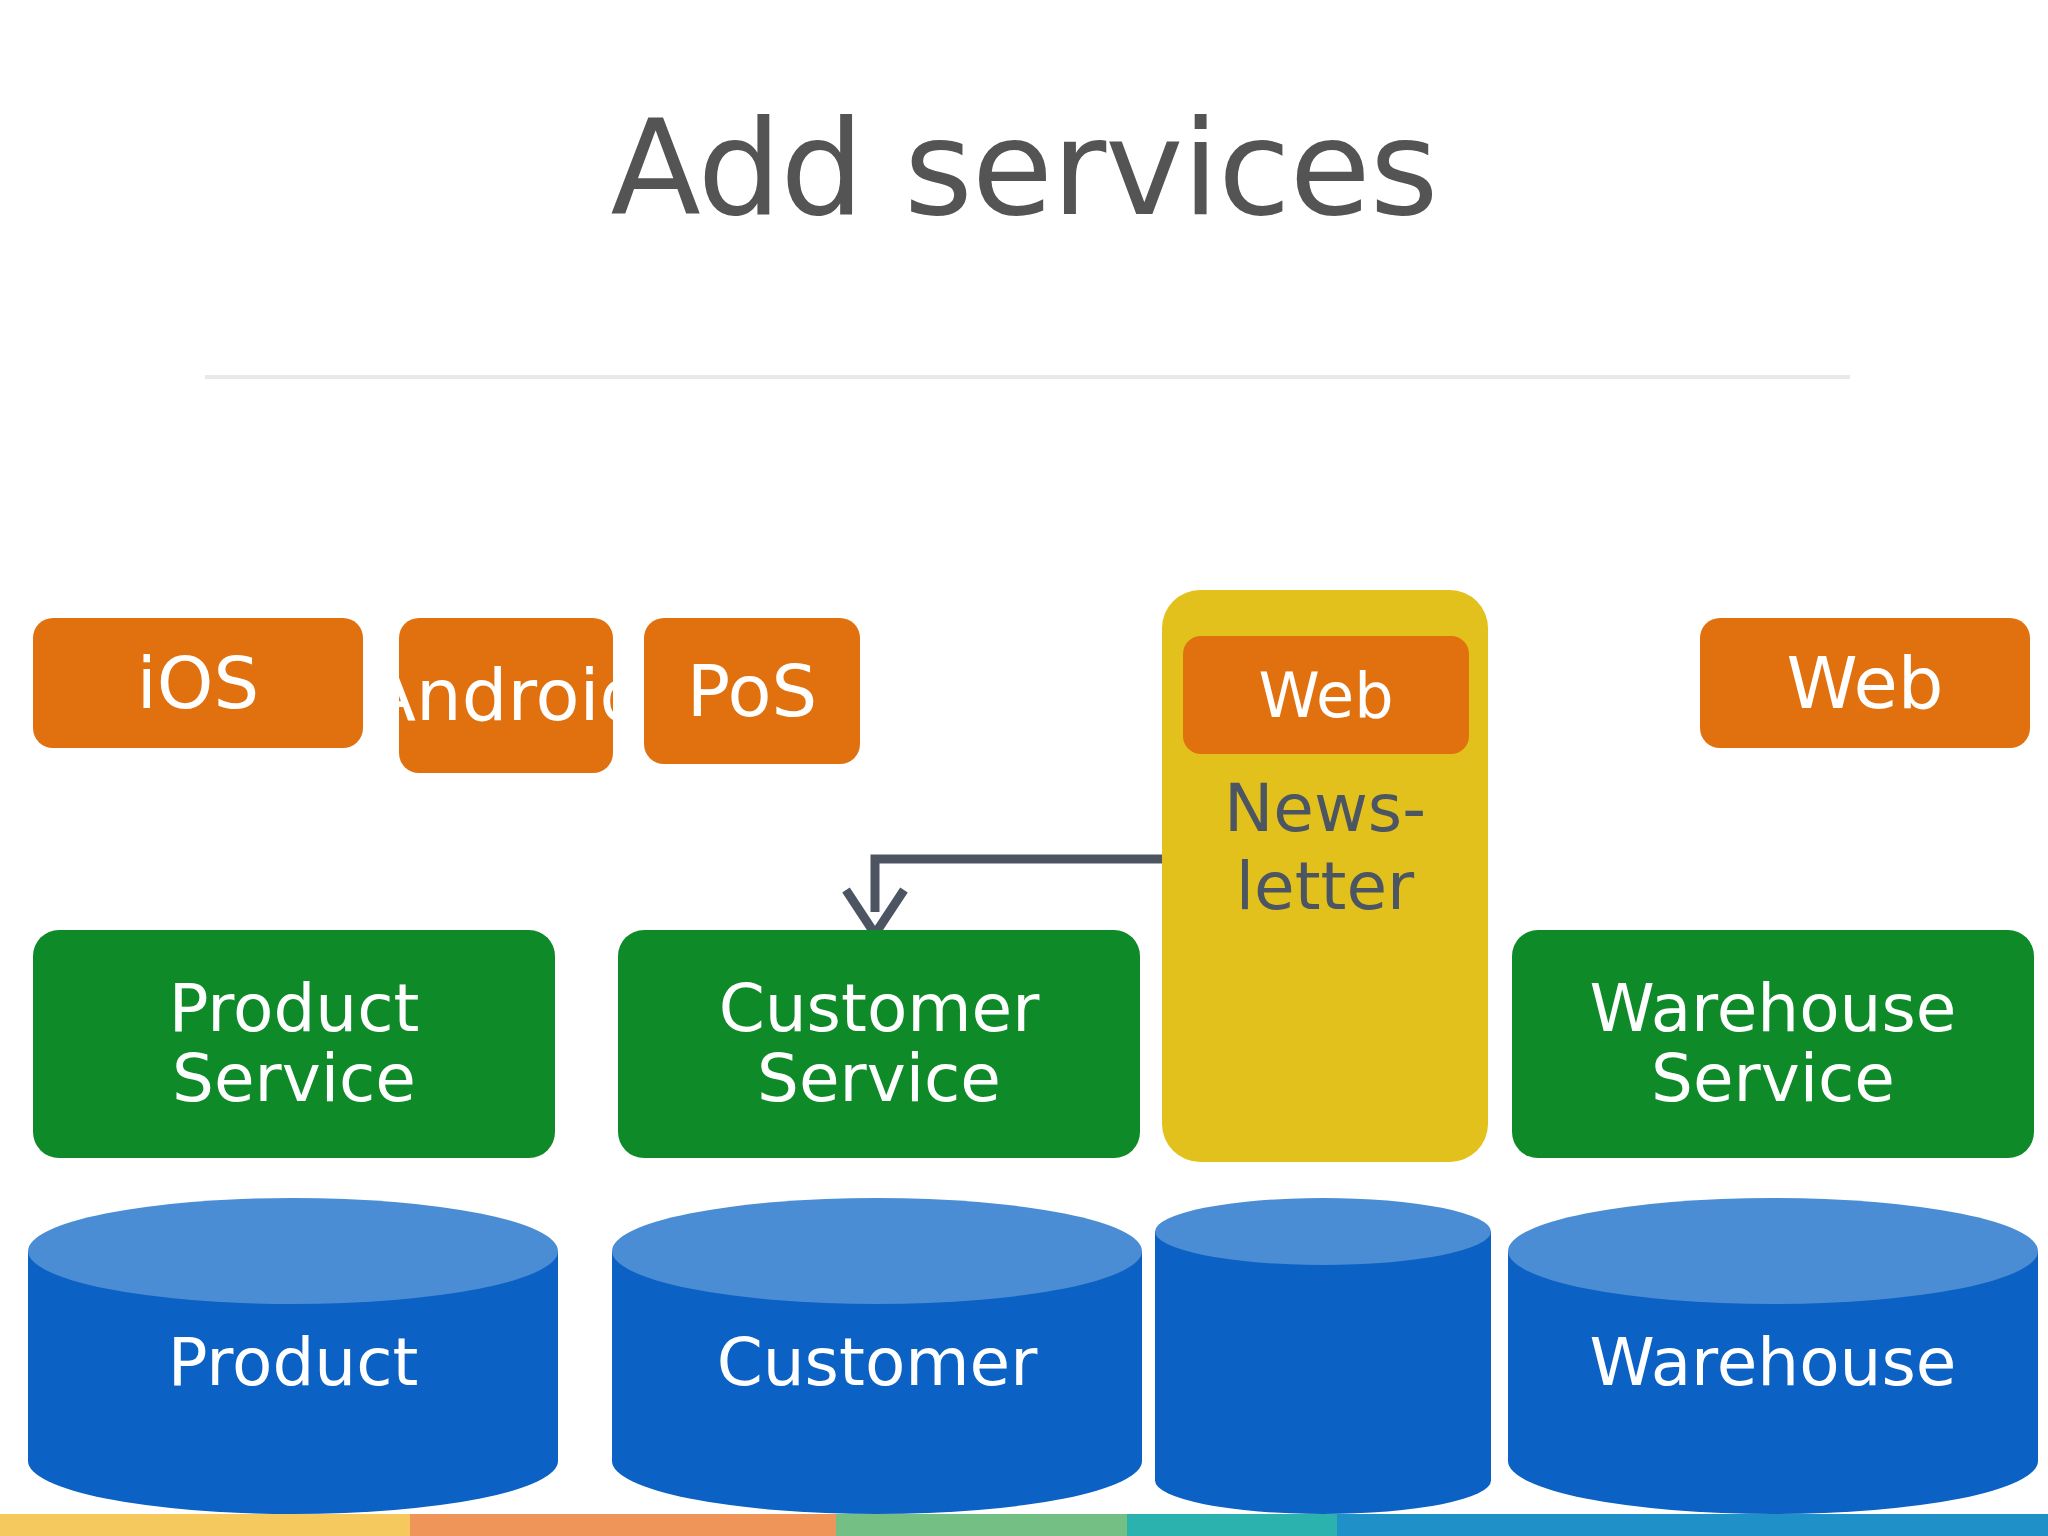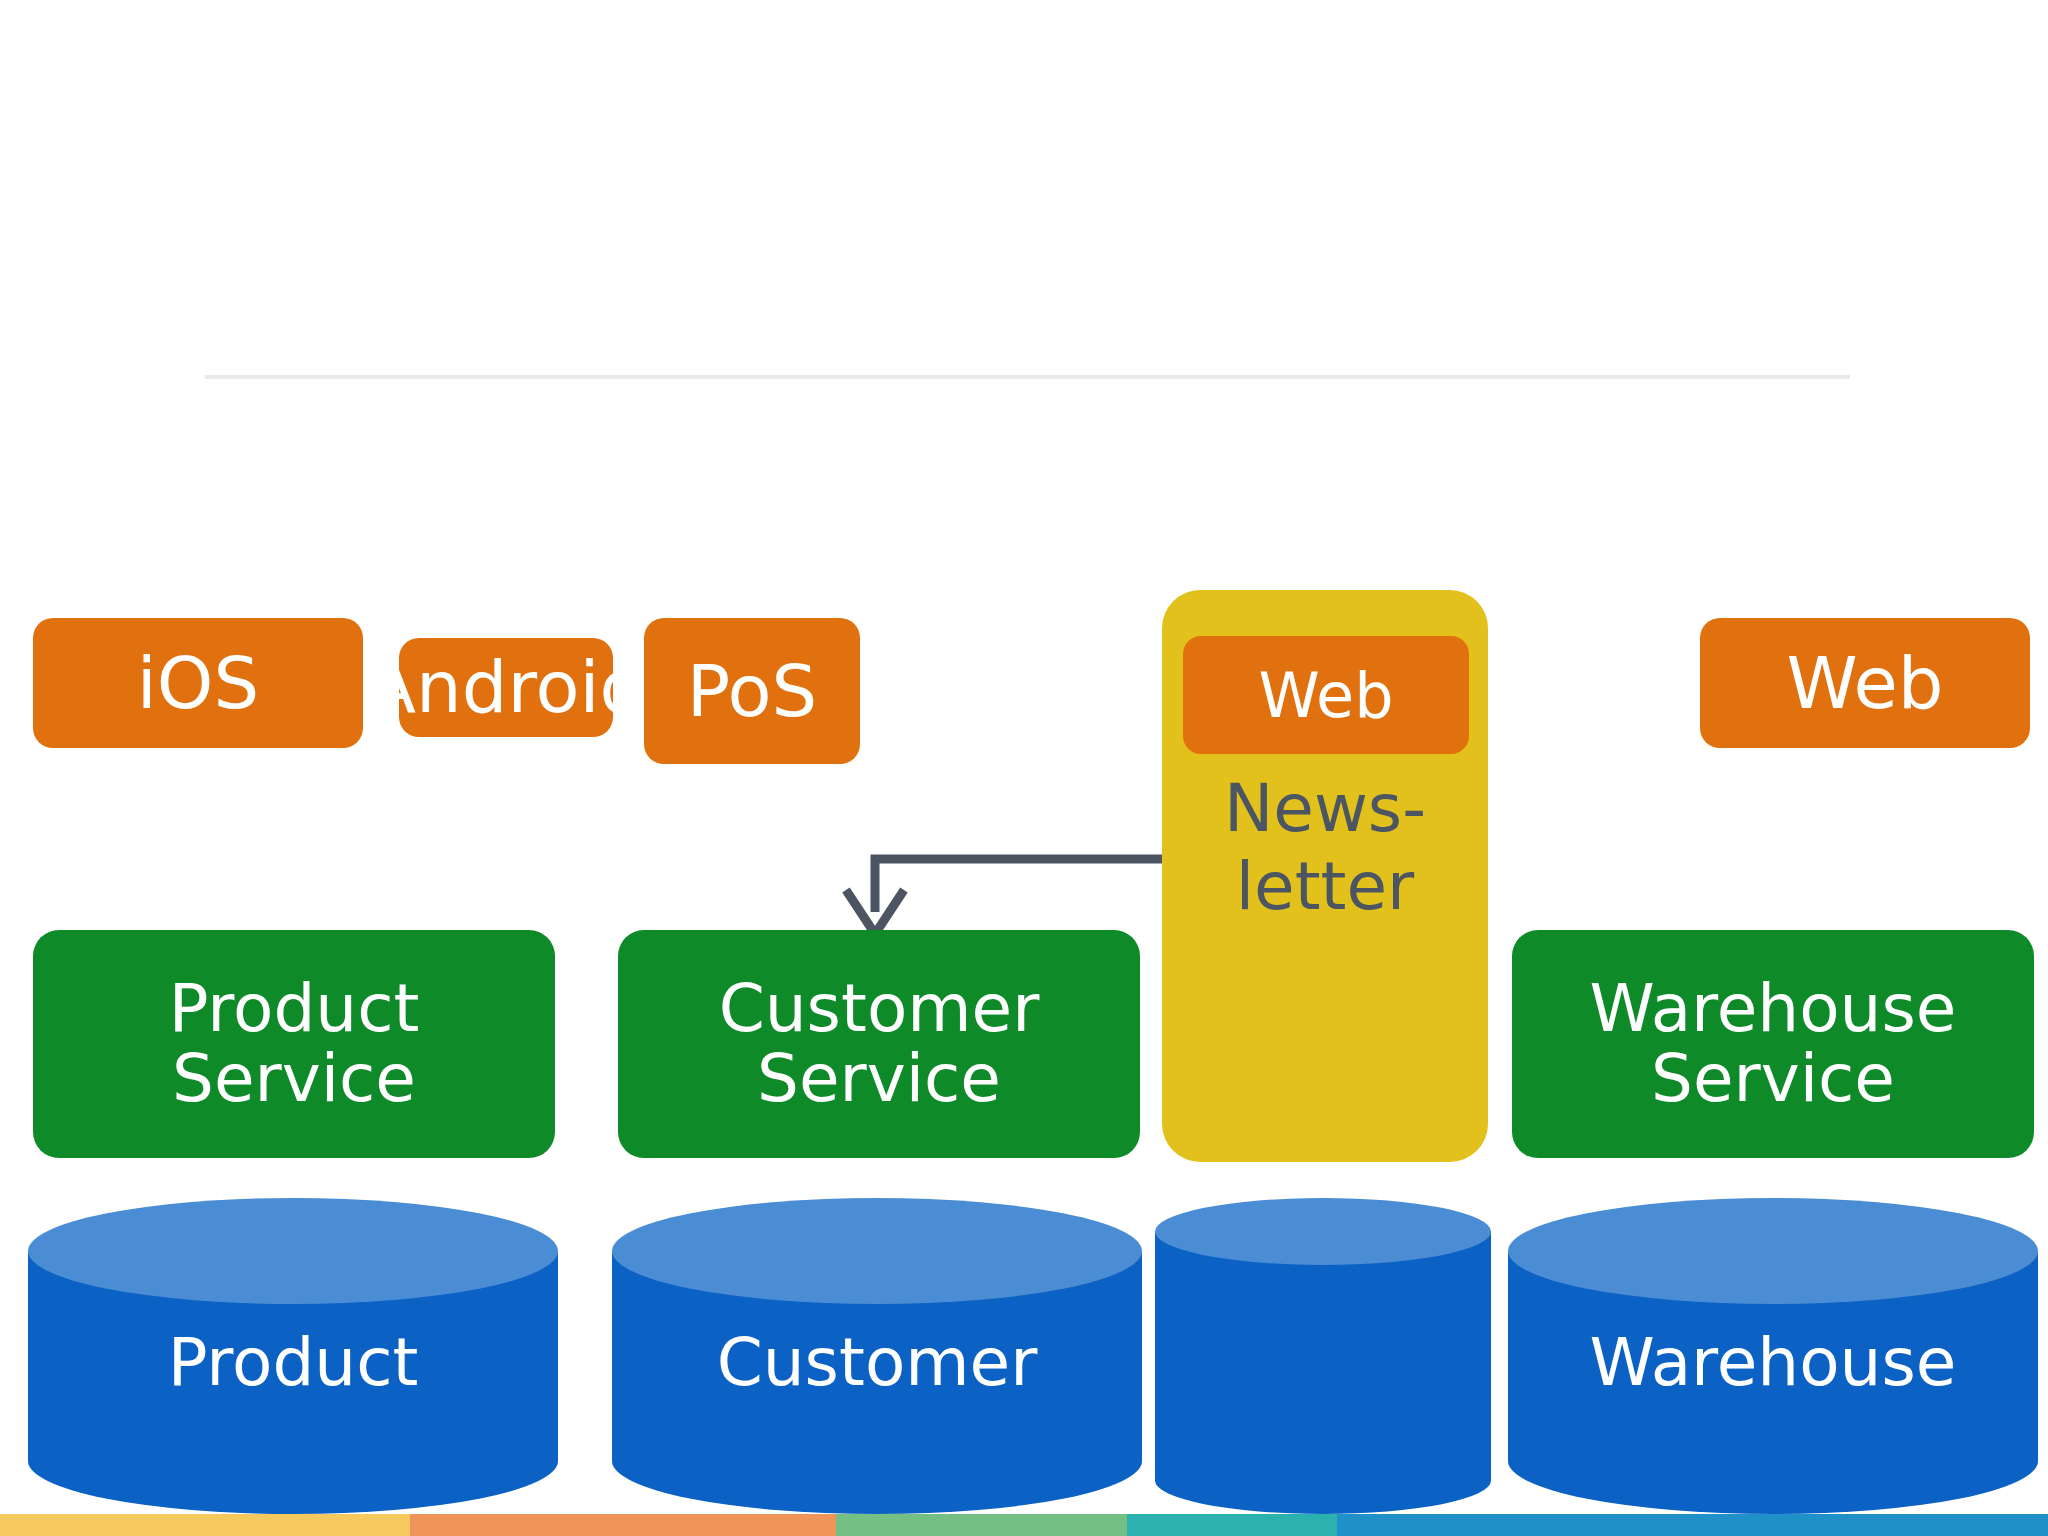--- a/index.html
+++ b/index.html
@@ -166,25 +166,26 @@
     height: 22px;
     display: flex;
   }
   #bottom-strip > div { height: 100%; }
 </style>
 </head>
 <body>
 
 <div id="slide">
 
+  <div id="title">Add services</div>
   <div id="title-rule"></div>
 
   <div id="clients-layer">
       <div class="box client-box" style="left: 33px; top: 618px; width: 330px; height: 130px; background: rgb(225, 112, 15);">iOS</div>
-      <div class="box client-box" style="left: 399px; top: 618px; width: 214px; height: 99px; background: rgb(225, 112, 15); margin-top: 20px;">Android</div>
+      <div class="box client-box" style="left: 399px; top: 618px; width: 214px; height: 155px; background: rgb(225, 112, 15);">Android</div>
       <div class="box client-box" style="left: 644px; top: 618px; width: 216px; height: 146px; background: rgb(225, 112, 15);">PoS</div>
       <div class="box client-box" style="left: 1700px; top: 618px; width: 330px; height: 130px; background: rgb(225, 112, 15);">Web</div>
     </div>
 
   <div id="newsletter-card"></div>
   <div id="newsletter-web-box">Web</div>
   <div id="newsletter-label">News-
 letter</div>
 
   <svg id="arrow-newsletter-to-customer" viewBox="0 0 350 100">

